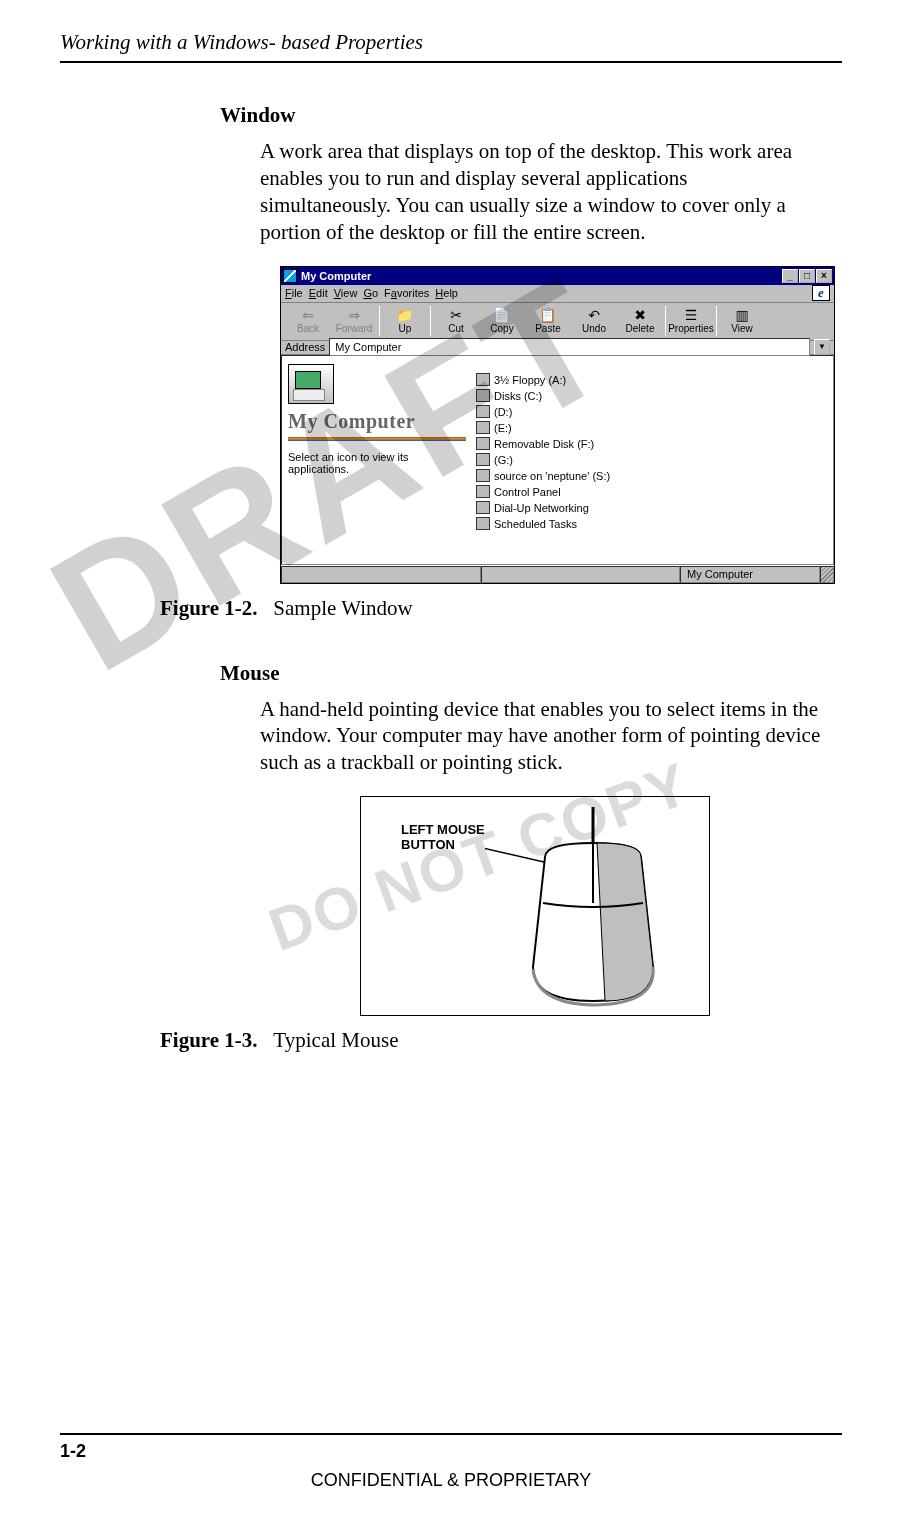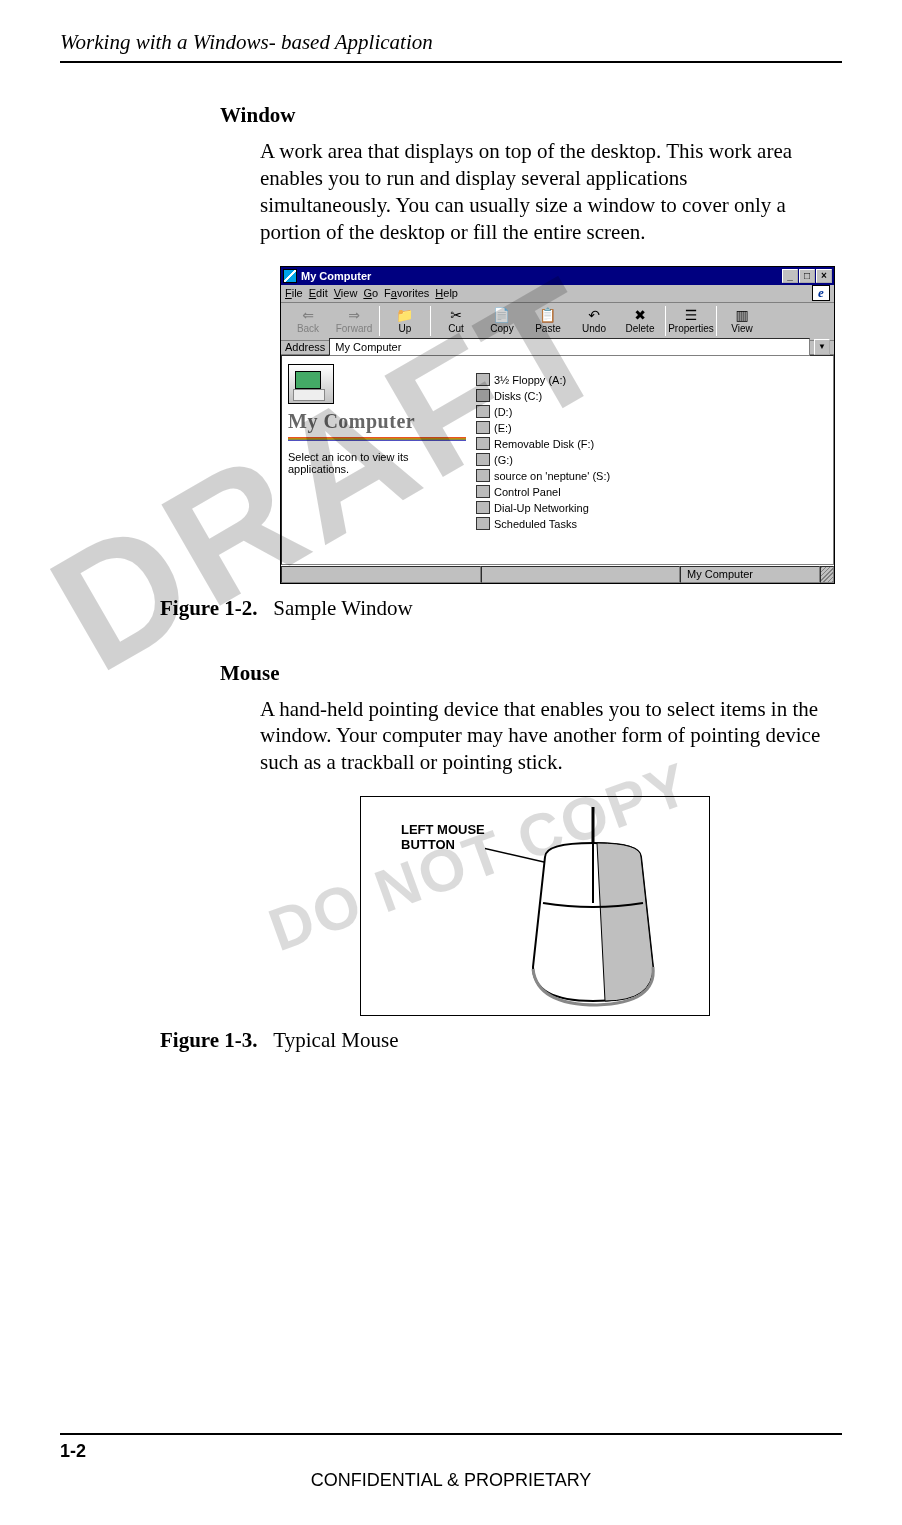--- a/index.html
+++ b/index.html
@@ -223,21 +223,21 @@
   .footconf { text-align:center; font-size:18px; font-family: Arial, Helvetica, sans-serif; margin-top:8px; }
 </style>
 </head>
 <body>
 
 <div class="page">
 
   <div class="watermark">DRAFT</div>
   <div class="watermark2">DO NOT COPY</div>
 
-  <div class="running-head">Working with a Windows- based Application</div>
+  <div class="running-head">Working with a Windows- based Properties</div>
 
   <div class="term">Window</div>
   <p class="body-text">A work area that displays on top of the desktop. This work area enables you to run and display several applications simultaneously. You can usually size a window to cover only a portion of the desktop or fill the entire screen.</p>
 
   <div class="win-wrap">
     <div class="titlebar">
       <div class="sysicon"></div>
       <div class="ttxt">My Computer</div>
       <div class="ctrl">_</div>
       <div class="ctrl">□</div>

